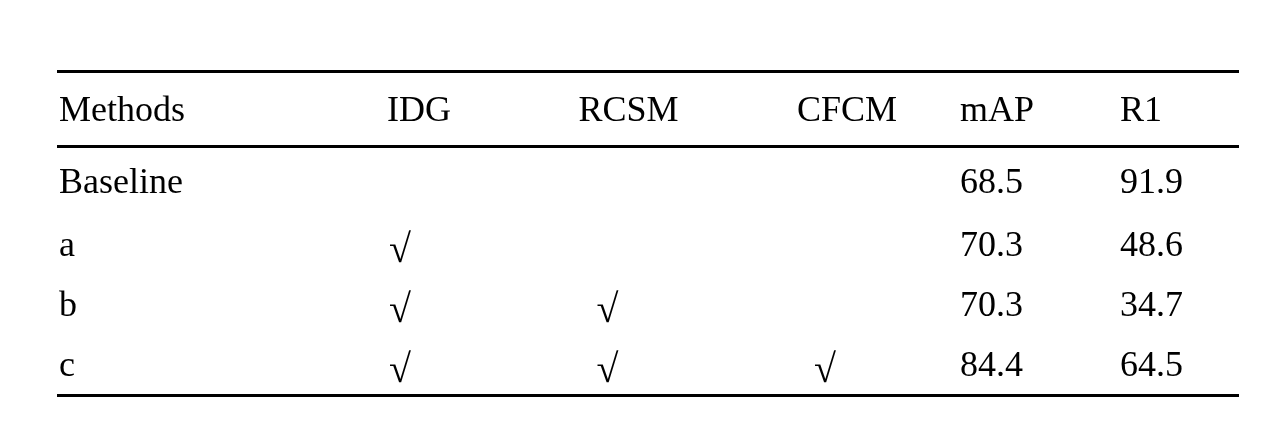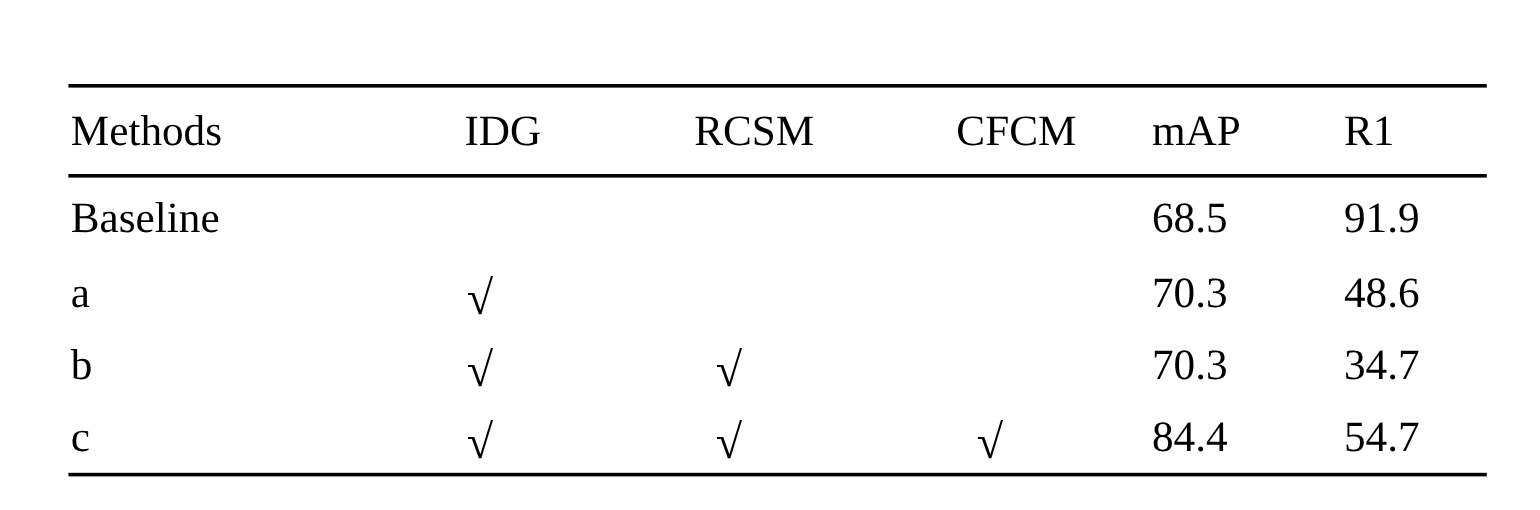--- a/index.html
+++ b/index.html
@@ -168,20 +168,20 @@
           <td class="col-num">70.3</td>
           <td class="col-num cell-r1">34.7</td>
         </tr>
 
         <tr>
           <td class="col-methods">c</td>
           <td class="col-mark"><span class="check">√</span></td>
           <td class="col-mark"><span class="check">√</span></td>
           <td class="col-mark"><span class="check">√</span></td>
           <td class="col-num bold-val">84.4</td>
-          <td class="col-num cell-r1 bold-val">54.7</td>
+          <td class="col-num cell-r1 bold-val">64.5</td>
         </tr>
 
       </tbody>
     </table>
   </div>
 
 </div>
 
 </body></html>

